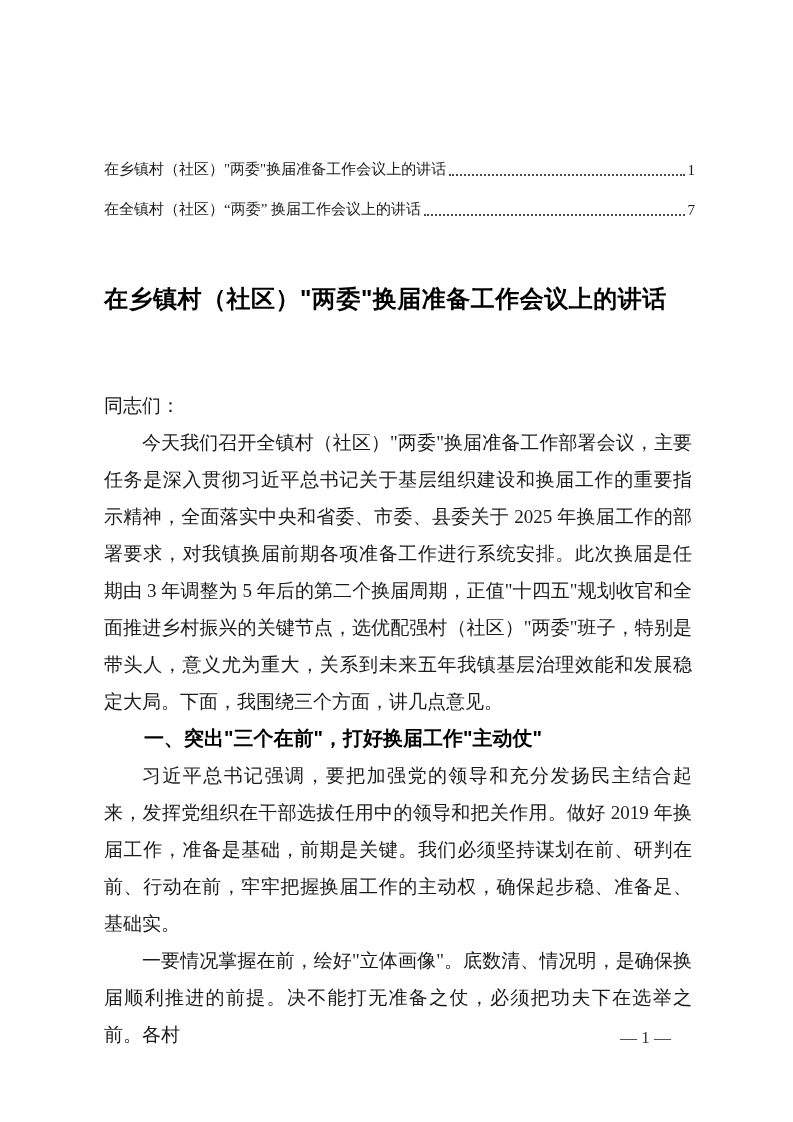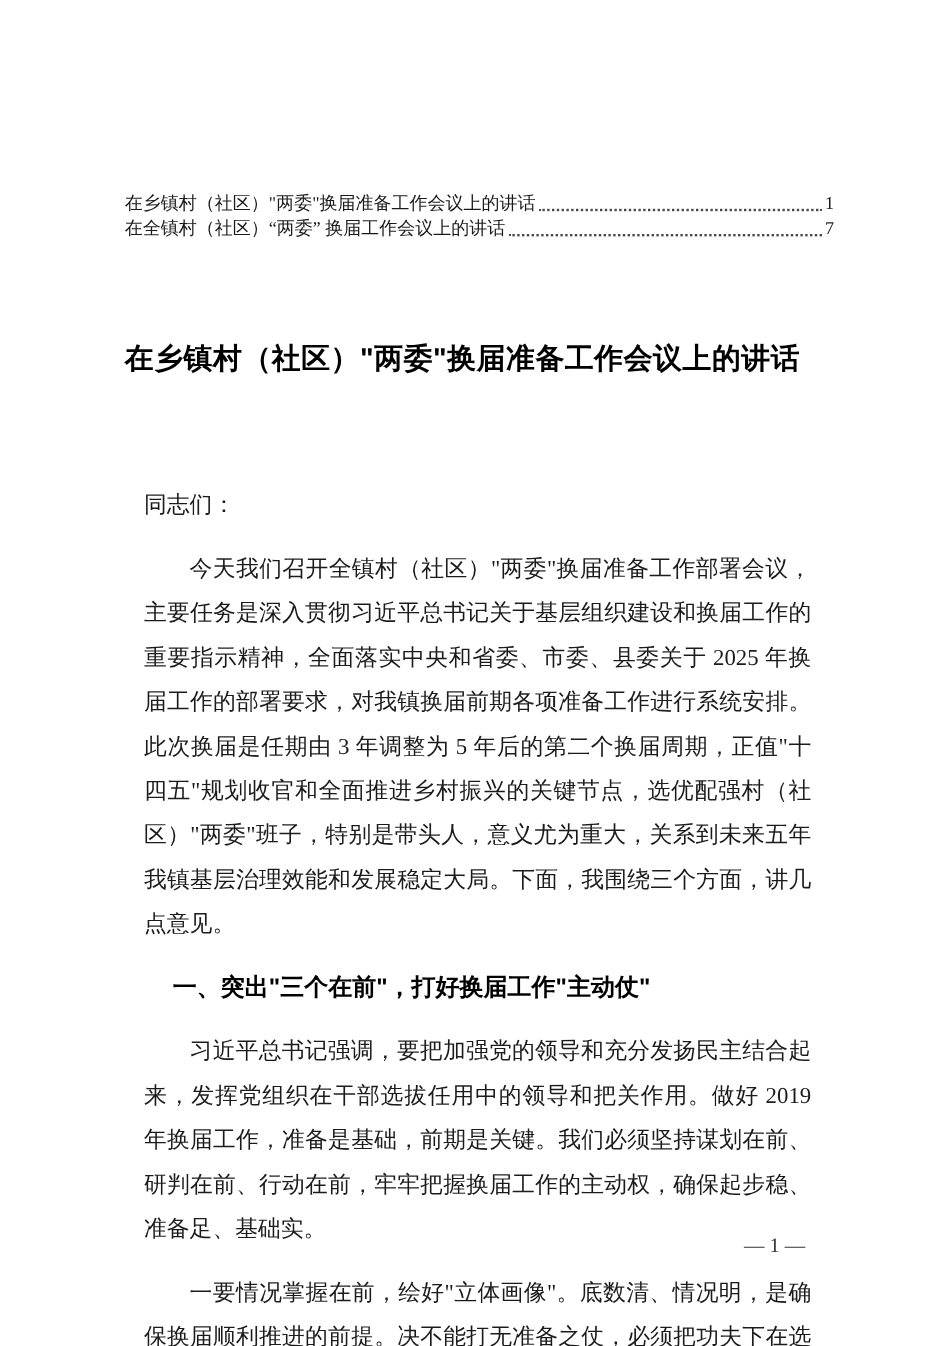--- a/index.html
+++ b/index.html
@@ -21,21 +21,21 @@
     top: 158px;
   }
   .toc-row {
     display: flex;
     align-items: flex-end;
     font-size: 15px;
     height: 21px;
     color: #1a1a1a;
     cursor: pointer;
   }
-  .toc-row + .toc-row { }
+  .toc-row + .toc-row { margin-top: 19px; }
   .toc-label { white-space: nowrap; }
   .toc-dots {
     flex: 1 1 auto;
     border-bottom: 2px dotted #4a4a4a;
     margin: 0 3px 3px 3px;
     min-width: 30px;
   }
   .toc-page { white-space: nowrap; }
 
   
@@ -56,21 +56,21 @@
   .body-text {
     position: absolute;
     left: 104px;
     width: 588px;
     top: 387px;
     font-size: 19px;
     line-height: 37px;
     text-align: justify;
     color: #1b1b1b;
   }
-  .body-text p { margin: 16px; text-indent: 2em; }
+  .body-text p { margin: 0; text-indent: 2em; }
   .body-text p.salutation { text-indent: 0; }
   .section-heading {
     margin: 0;
     font-family: "Liberation Sans", "DejaVu Sans", sans-serif;
     font-weight: bold;
     font-size: 20px;
     line-height: 37px;
     text-indent: 2em;
     color: #000000;
     text-align: left;

